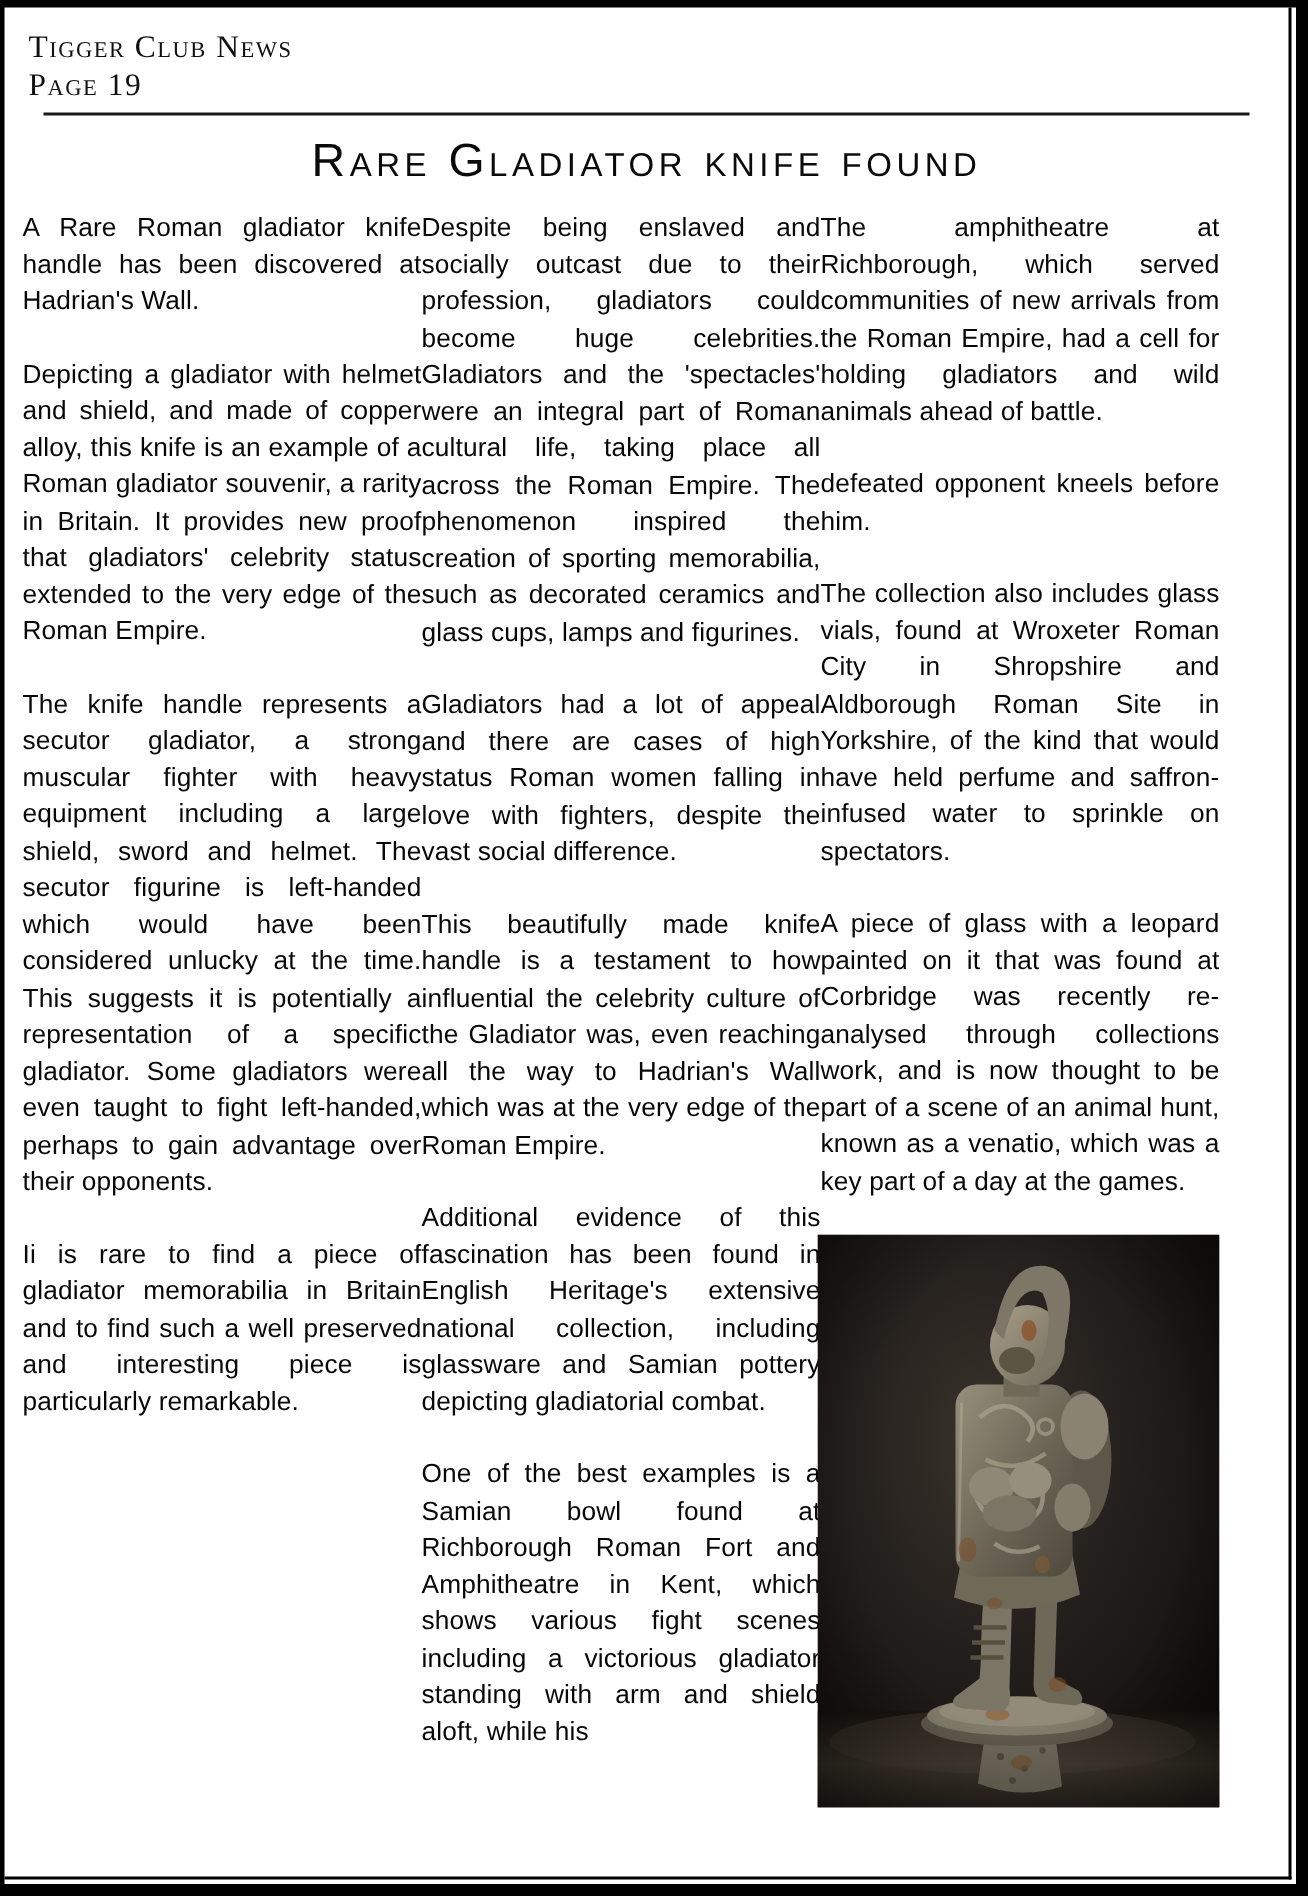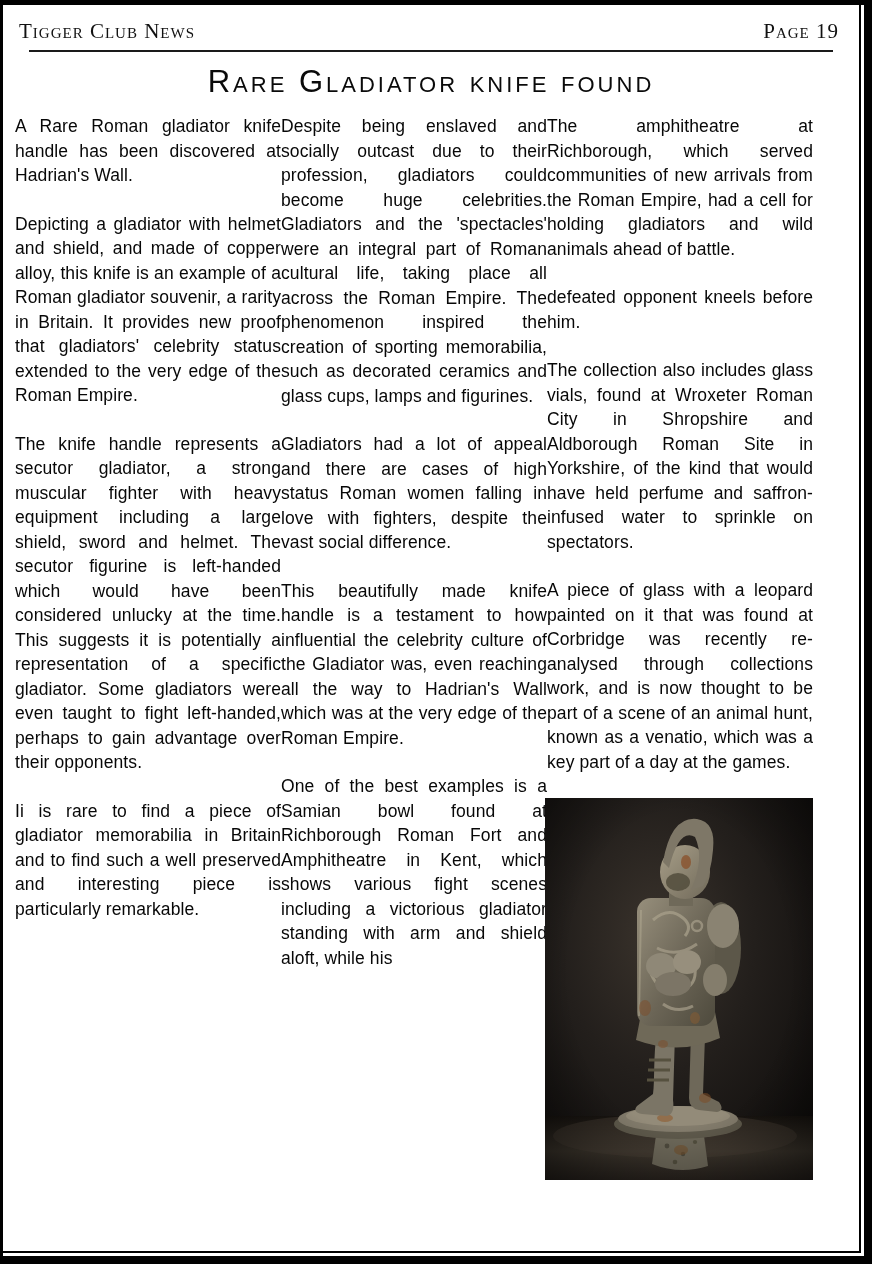--- a/index.html
+++ b/index.html
@@ -16,23 +16,23 @@
   }
   .frame-inner {
     position:absolute; top:5px; left:3px; right:11px; bottom:11px;
     box-sizing:border-box; pointer-events:none; z-index:5;
     border-right:2px solid #000; border-bottom:2px solid #000;
   }
   .page { position:absolute; top:5px; left:3px; right:13px; bottom:13px; }
 
   .header {
     display:flex; justify-content:space-between; align-items:baseline;
-    padding:14px 20px 0 16px;
+    padding:14px 4px 0 16px;
     font-family:"Liberation Serif","DejaVu Serif",serif;
-    font-variant:small-caps; font-size:21px; letter-spacing:1px; color:#111;
+    font-variant:small-caps; font-size:21px; letter-spacing:1px; color:#111;flex-direction:column;
   }
   .rule { border:none; border-top:2px solid #1a1a1a; margin:6px 26px 0 26px; }
 
   .headline {
     margin:12px 0 0 0; text-align:center;
     font-family:Liberation Sans, sans-serif; font-weight:normal;
     font-variant:small-caps; font-size:31px; letter-spacing:3px; color:#0a0a0a;
   }
 
   .columns { display:flex; padding:14px 0 0 12px; }
@@ -68,20 +68,21 @@
       <p>A Rare Roman gladiator knife handle has been discovered at Hadrian's Wall.</p>
       <p>Depicting a gladiator with helmet and shield, and made of copper alloy, this knife is an example of a Roman gladiator souvenir, a rarity in Britain. It provides new proof that gladiators' celebrity status extended to the very edge of the Roman Empire.</p>
       <p>The knife handle represents a secutor gladiator, a strong muscular fighter with heavy equipment including a large shield, sword and helmet. The secutor figurine is left-handed which would have been considered unlucky at the time. This suggests it is potentially a representation of a specific gladiator. Some gladiators were even taught to fight left-handed, perhaps to gain advantage over their opponents.</p>
       <p>Ii is rare to find a piece of gladiator memorabilia in Britain and to find such a well preserved and interesting piece is particularly remarkable.</p>
     </div>
 
     <div class="col">
       <p>Despite being enslaved and socially outcast due to their profession, gladiators could become huge celebrities. Gladiators and the 'spectacles' were an integral part of Roman cultural life, taking place all across the Roman Empire. The phenomenon inspired the creation of sporting memorabilia, such as decorated ceramics and glass cups, lamps and figurines.</p>
       <p>Gladiators had a lot of appeal and there are cases of high status Roman women falling in love with fighters, despite the vast social difference.</p>
       <p>This beautifully made knife handle is a testament to how influential the celebrity culture of the Gladiator was, even reaching all the way to Hadrian's Wall which was at the very edge of the Roman Empire.</p>
+      <p>Additional evidence of this fascination has been found in English Heritage's extensive national collection, including glassware and Samian pottery depicting gladiatorial combat.</p>
       <p>One of the best examples is a Samian bowl found at Richborough Roman Fort and Amphitheatre in Kent, which shows various fight scenes including a victorious gladiator standing with arm and shield aloft, while his</p>
     </div>
 
     <div class="col">
       <p>The amphitheatre at Richborough, which served communities of new arrivals from the Roman Empire, had a cell for holding gladiators and wild animals ahead of battle.</p>
       <p>defeated opponent kneels before him.</p>
       <p>The collection also includes glass vials, found at Wroxeter Roman City in Shropshire and Aldborough Roman Site in Yorkshire, of the kind that would have held perfume and saffron-infused water to sprinkle on spectators.</p>
       <p>A piece of glass with a leopard painted on it that was found at Corbridge was recently re-analysed through collections work, and is now thought to be part of a scene of an animal hunt, known as a venatio, which was a key part of a day at the games.</p>
 
       <figure class="photo" style="margin:24px 0 0 -2px;" aria-label="Corroded copper-alloy Roman gladiator knife handle figurine standing on a round base against a dark background">

